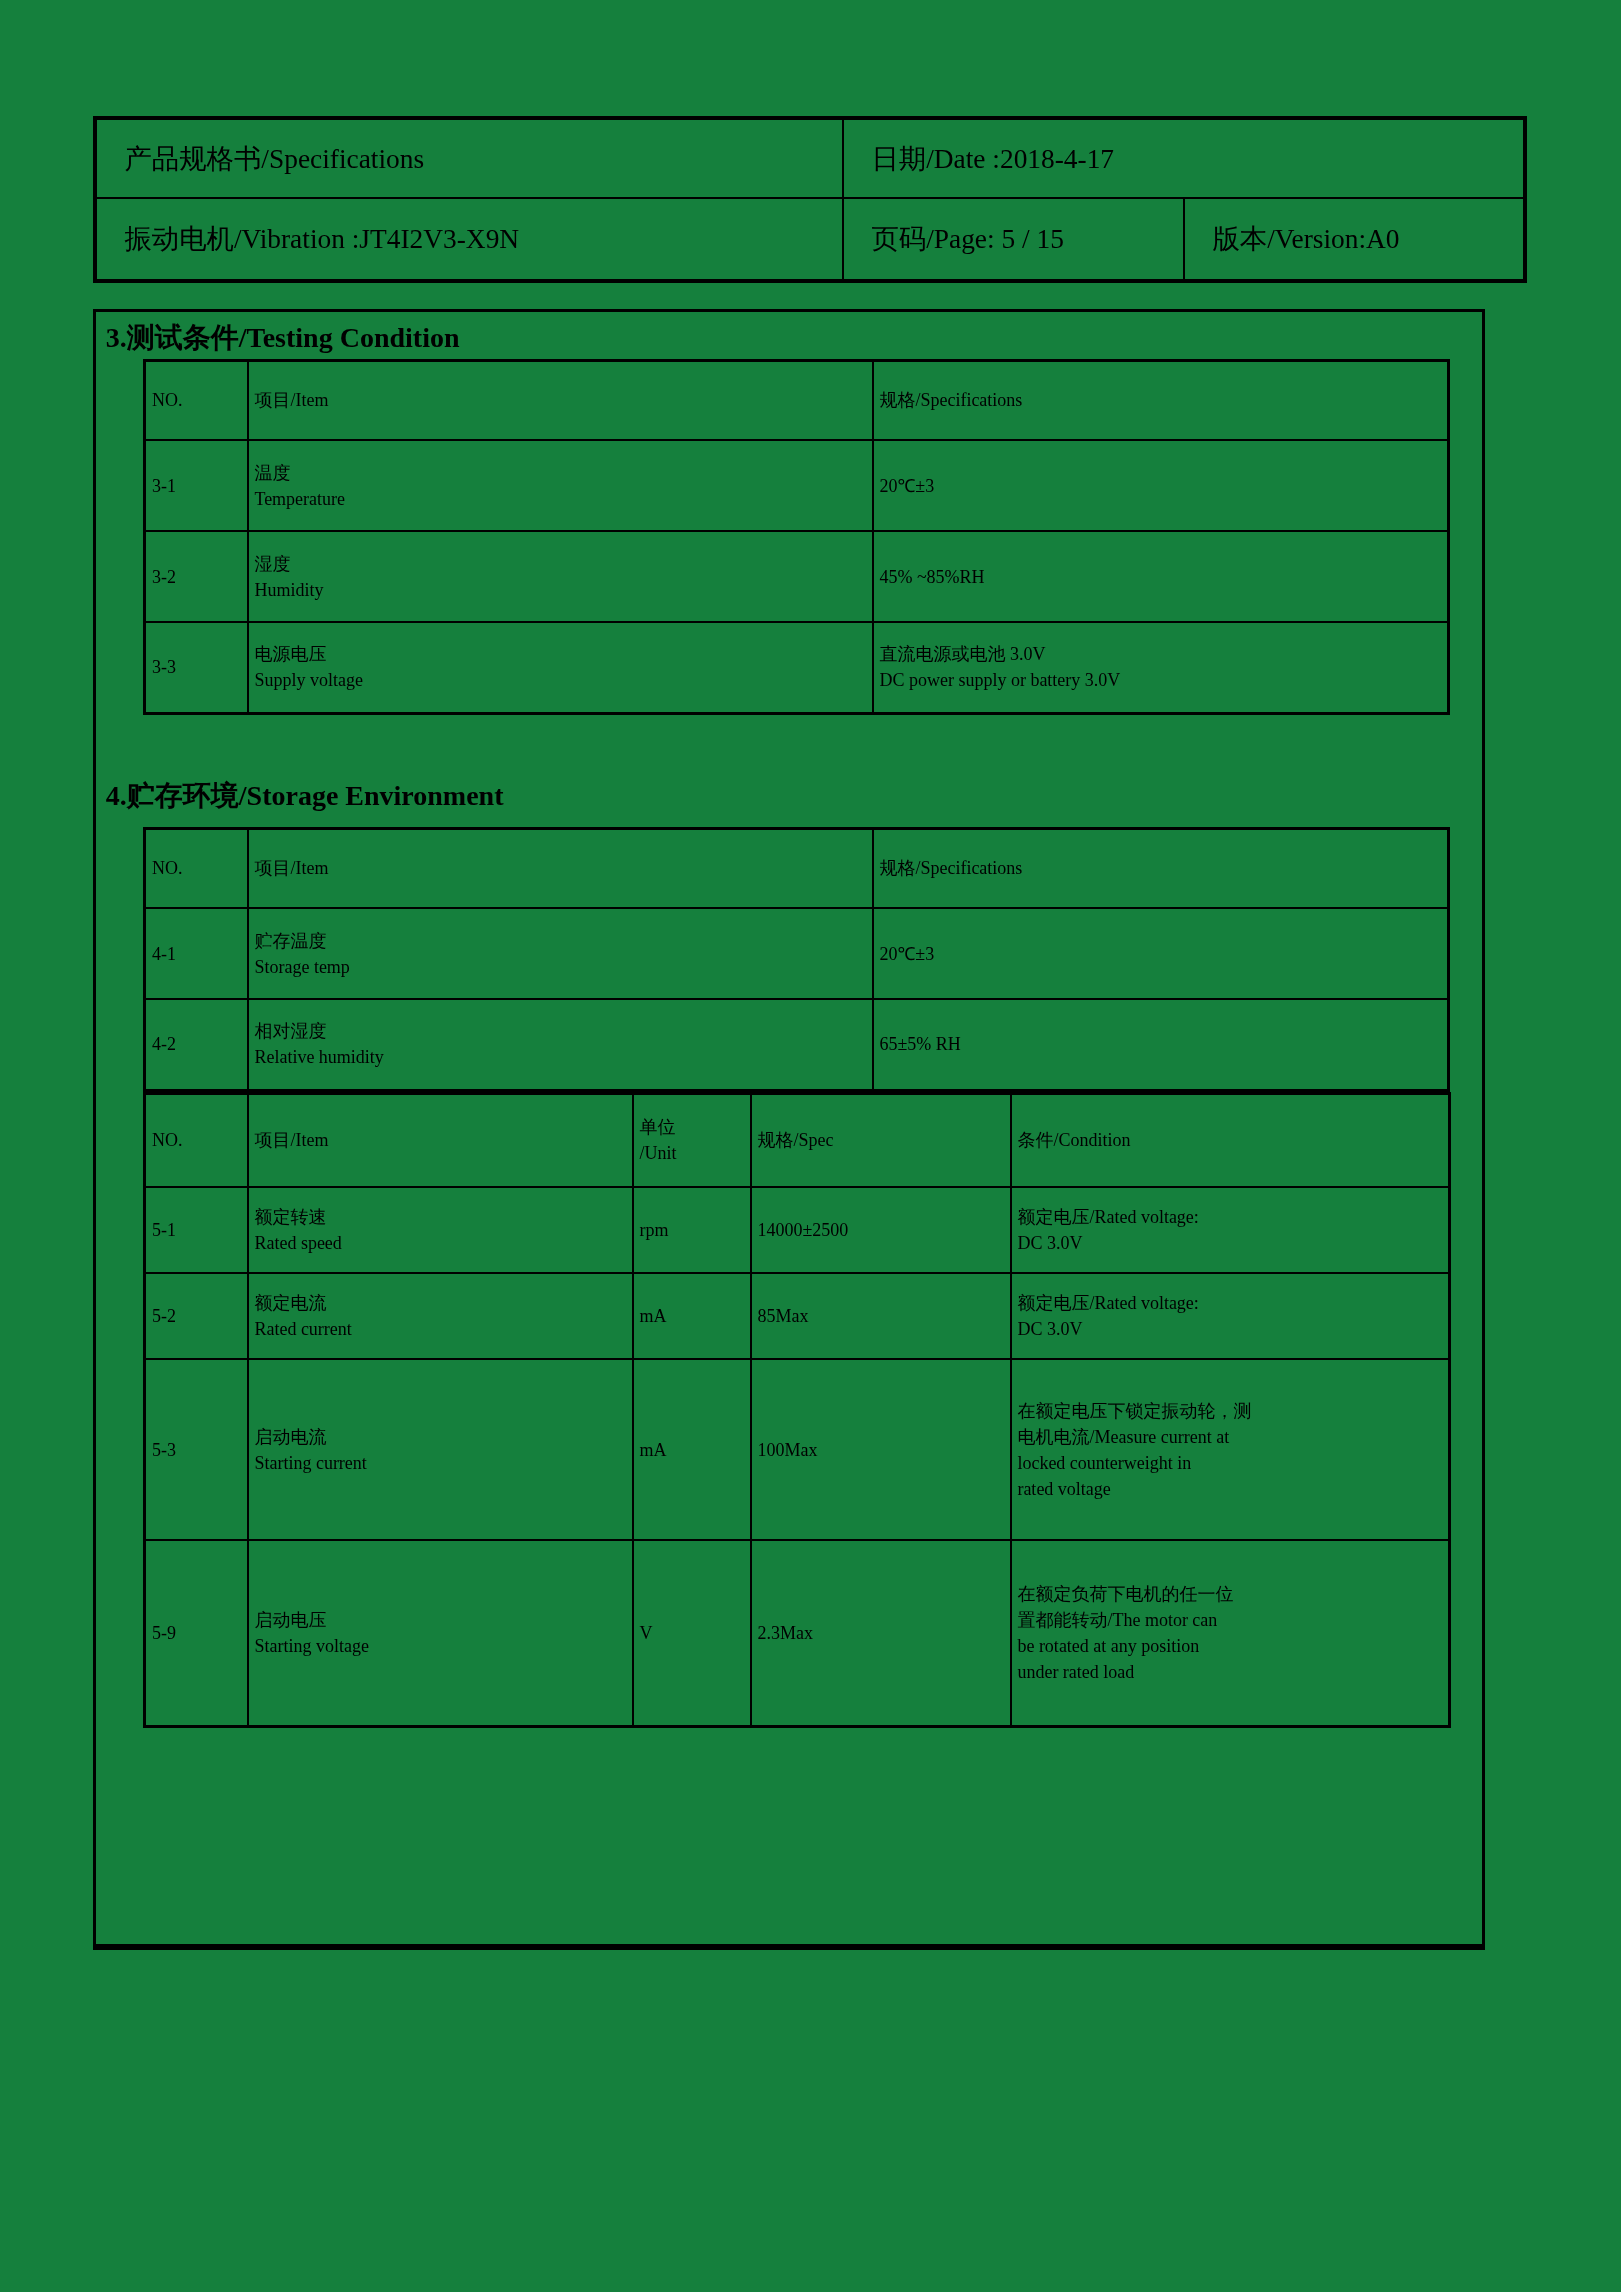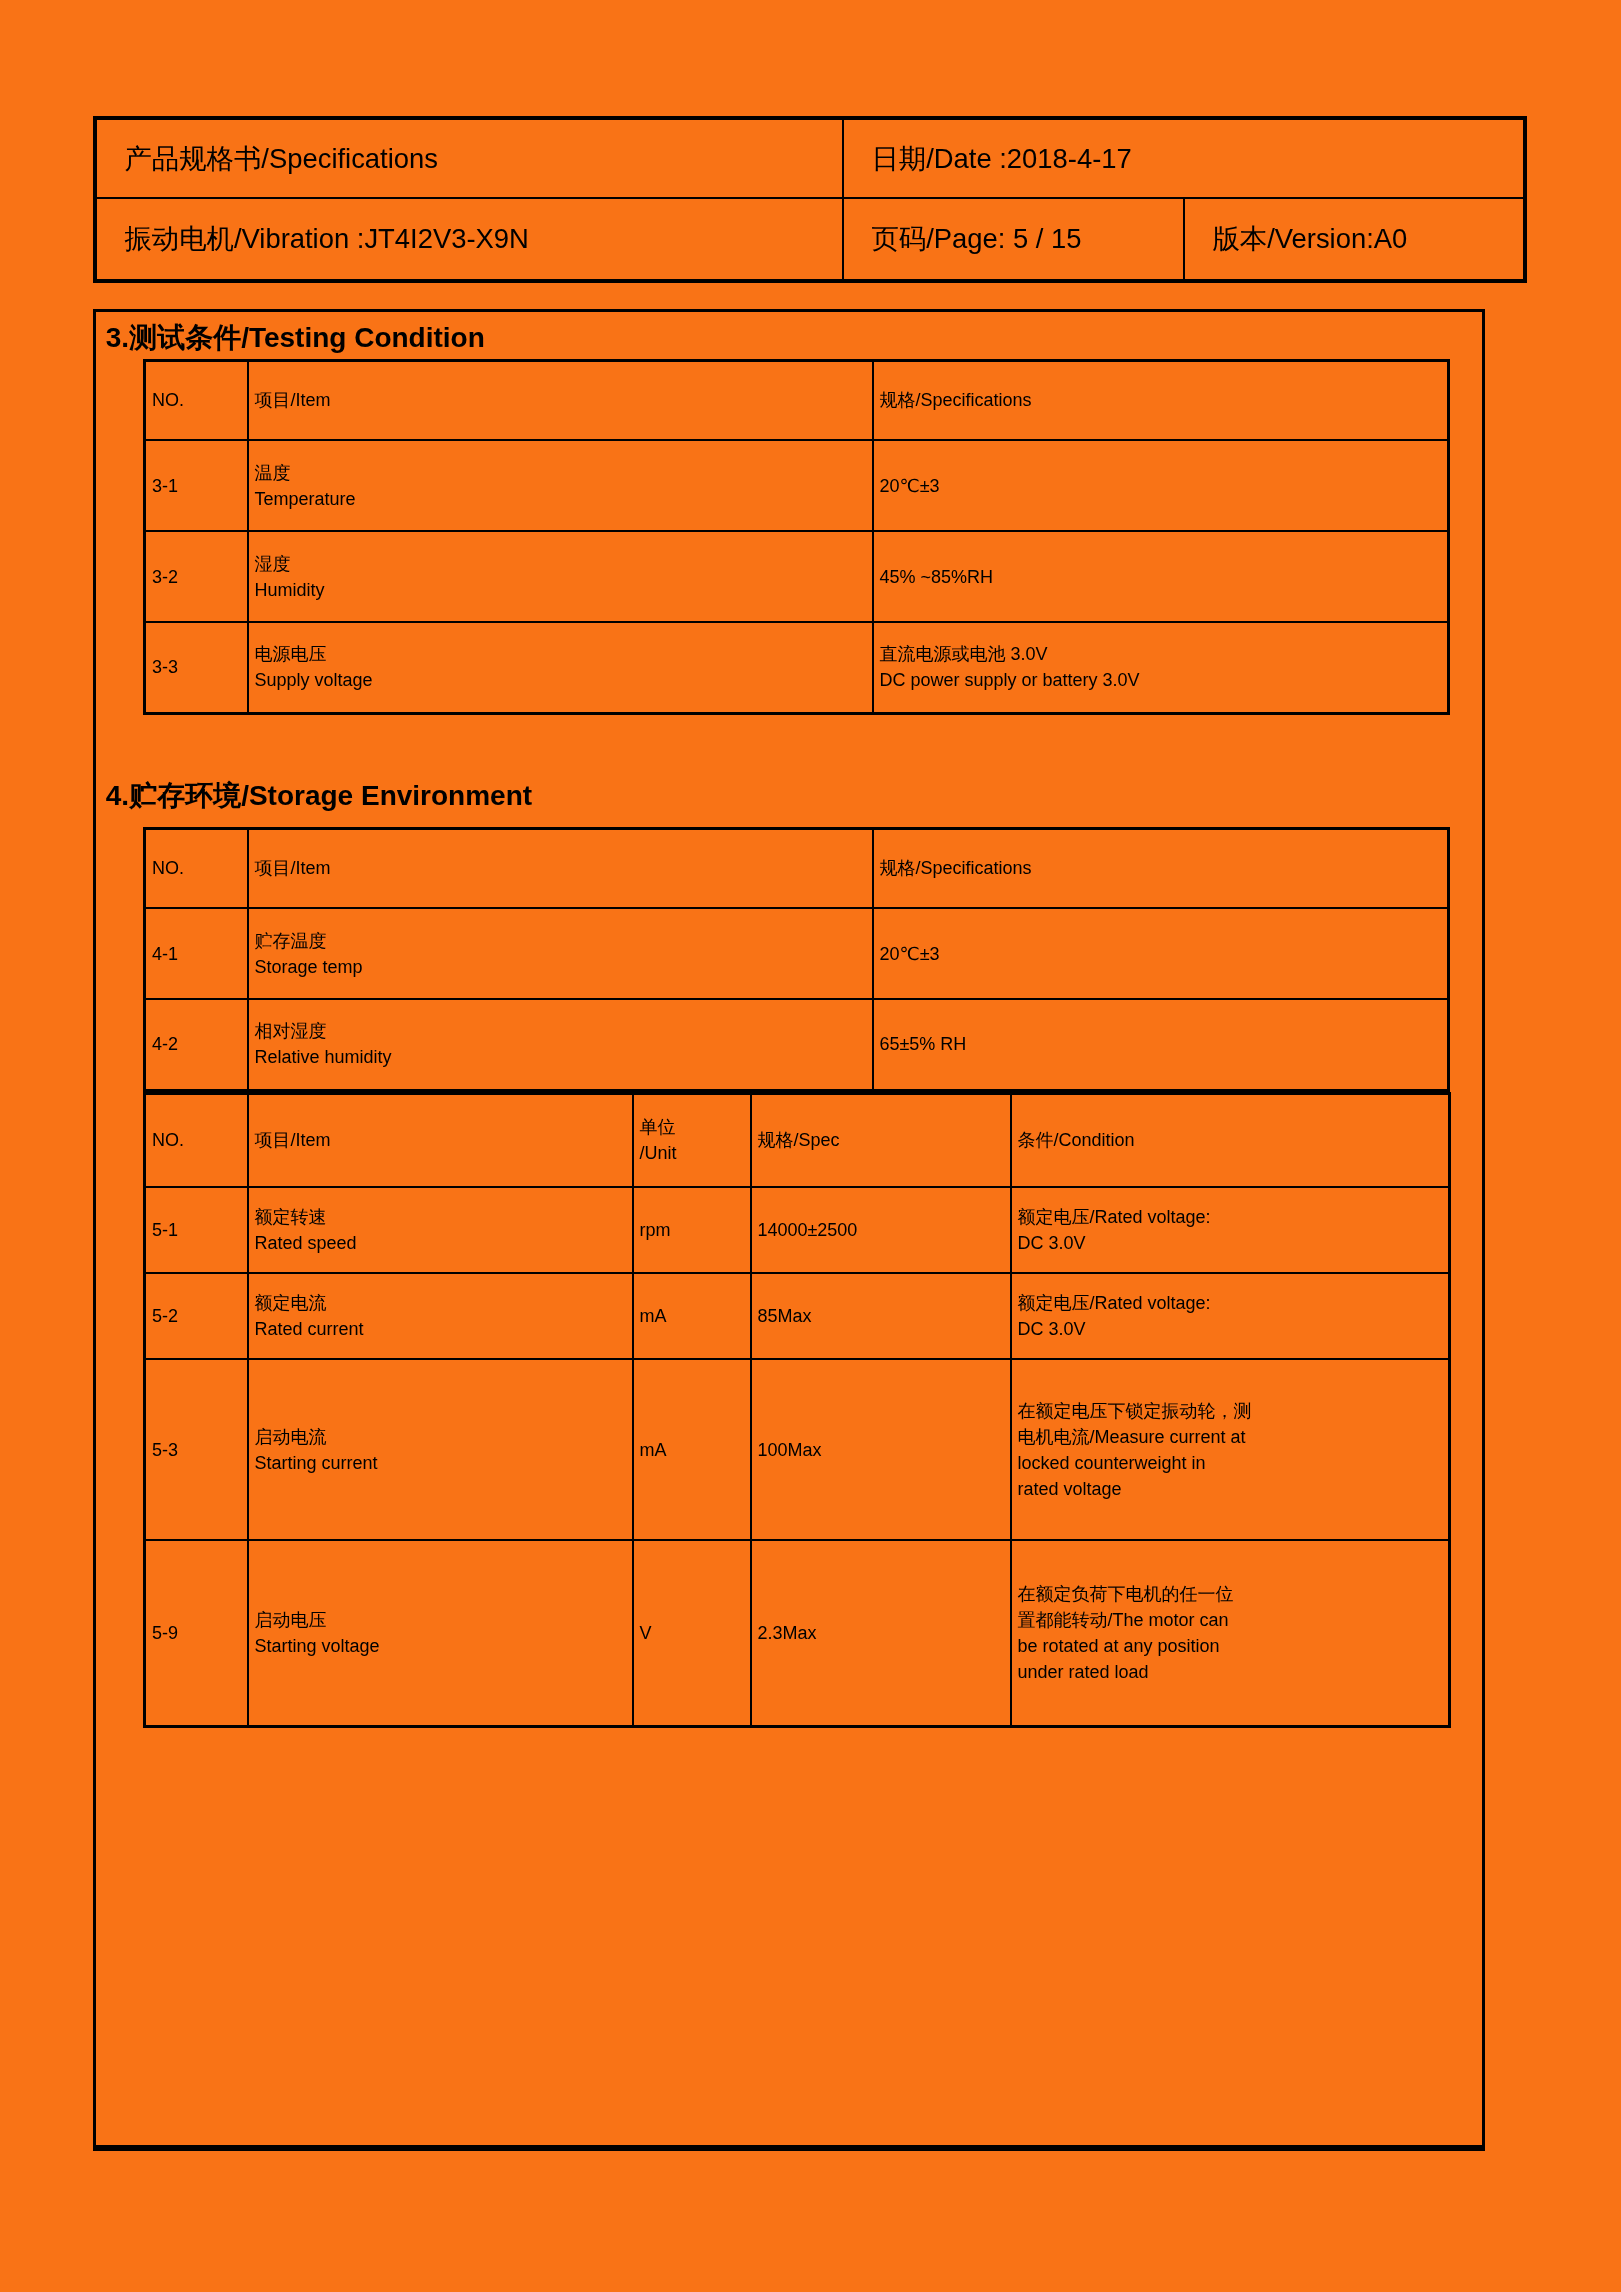--- a/index.html
+++ b/index.html
@@ -5,22 +5,23 @@
   * { margin: 0; padding: 0; box-sizing: border-box; }
   html, body { background: #ffffff; }
   body {
     font-family: "Liberation Sans", "DejaVu Sans", sans-serif;
     color: #000;
   }
   .page {
     position: relative;
     width: 1621px;
     height: 2293px;
-    background: #f97316;
+    background: #15803d;
     overflow: hidden;
+    font-family: Liberation Serif, serif;
   }
 
   
   table.header-table {
     position: absolute;
     left: 93px;
     top: 116px;
     width: 1434px;
     border-collapse: collapse;
     table-layout: fixed;
@@ -35,21 +36,21 @@
   }
   table.header-table tr.hrow1 td { height: 80px; }
   table.header-table tr.hrow2 td { height: 83px; }
 
   
   .content-box {
     position: absolute;
     left: 93px;
     top: 309px;
     width: 1392px;
-    height: 1842px;
+    height: 1641px;
     border: 3.9px solid #000;
     border-bottom-width: 6.9px;
   }
 
   .section-title {
     font-size: 28px;
     font-weight: bold;
     margin-left: 9.8px;
     line-height: 35px;
   }

